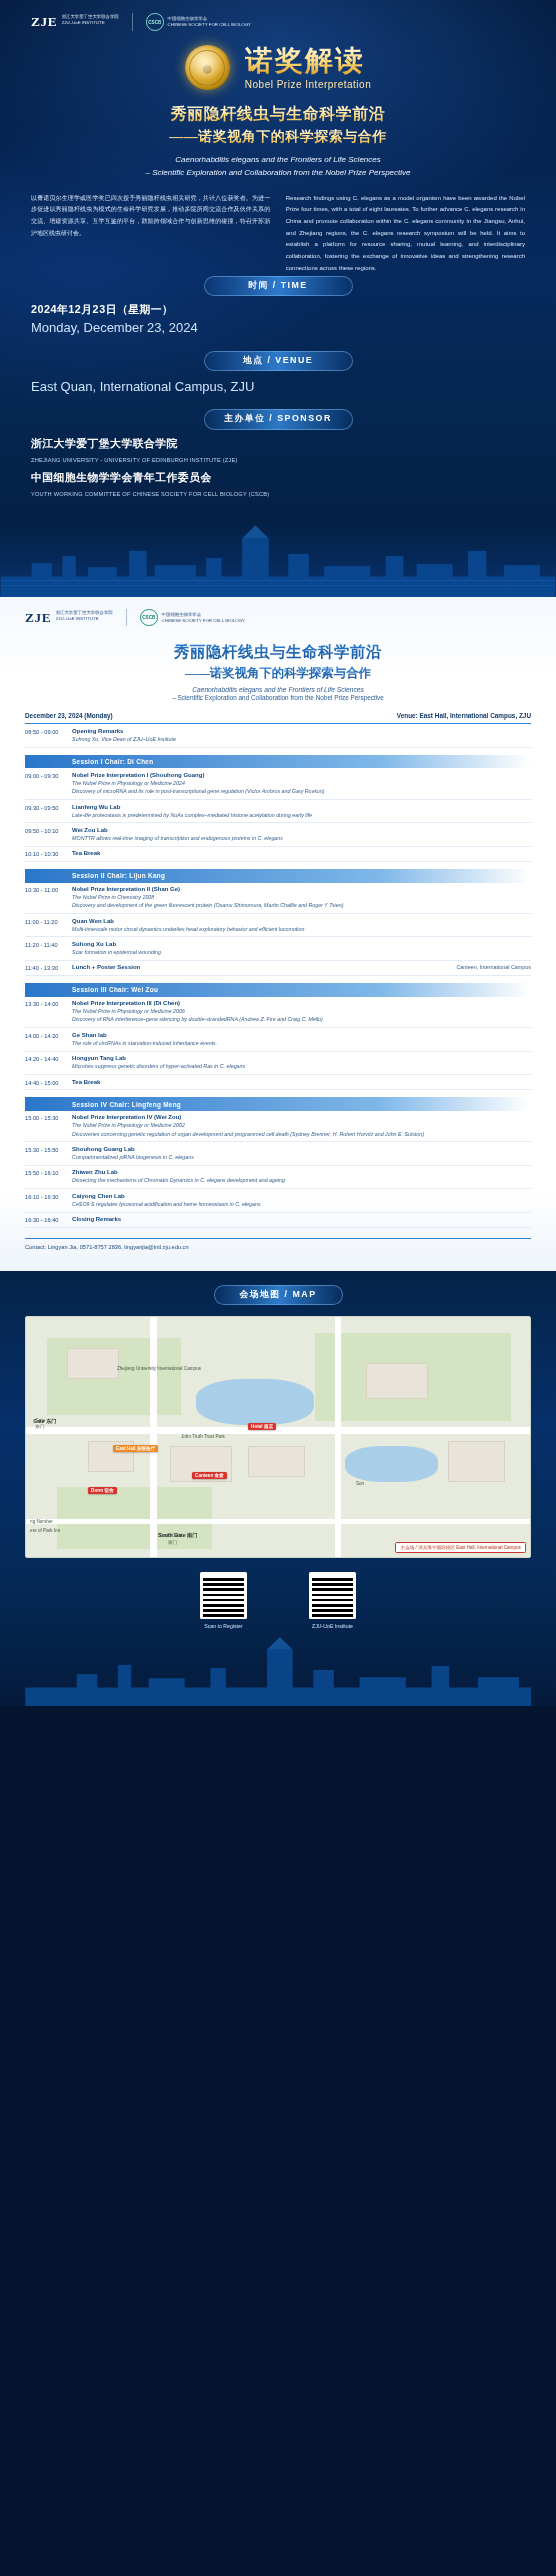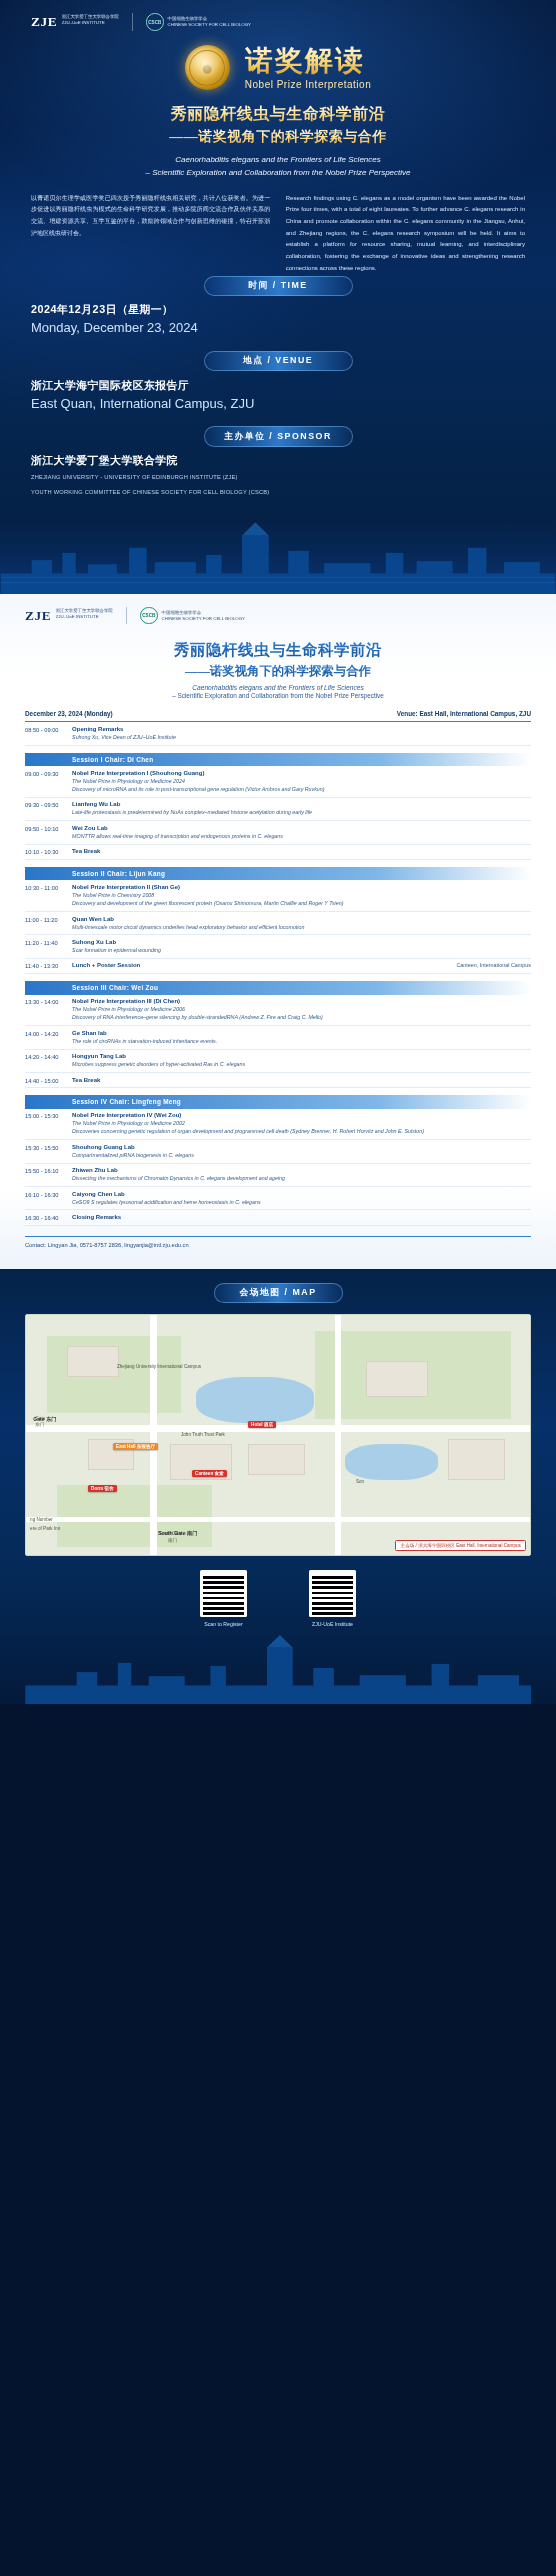--- a/index.html
+++ b/index.html
@@ -255,28 +255,28 @@
 
       <div class="info">
         <div class="pill">时间 / TIME</div>
         <div class="info-body">
           <div class="info-line1">2024年12月23日（星期一）</div>
           <div class="info-line2">Monday, December 23, 2024</div>
         </div>
 
         <div class="pill">地点 / VENUE</div>
         <div class="info-body">
-          <div class="info-line1">浙江大学海宁国际校区东报告厅</div>
           <div class="info-line2">East Quan, International Campus, ZJU</div>
         </div>
 
         <div class="pill">主办单位 / SPONSOR</div>
         <div class="info-body">
           <div class="info-line1">浙江大学爱丁堡大学联合学院</div>
           <div class="info-small">ZHEJIANG UNIVERSITY - UNIVERSITY OF EDINBURGH INSTITUTE (ZJE)</div>
+          <div class="info-line1" style="margin-top:5.2px">中国细胞生物学学会青年工作委员会</div>
           <div class="info-small">YOUTH WORKING COMMITTEE OF CHINESE SOCIETY FOR CELL BIOLOGY (CSCB)</div>
         </div>
       </div>
     </div>
 
     <div class="skyline">
       <svg width="556" height="77" viewBox="0 0 1080 150">
         <g fill="#0a4b96" opacity="0.85">
           <rect x="0" y="110" width="1080" height="40"></rect>
           <rect x="60" y="84" width="40" height="30"></rect>

